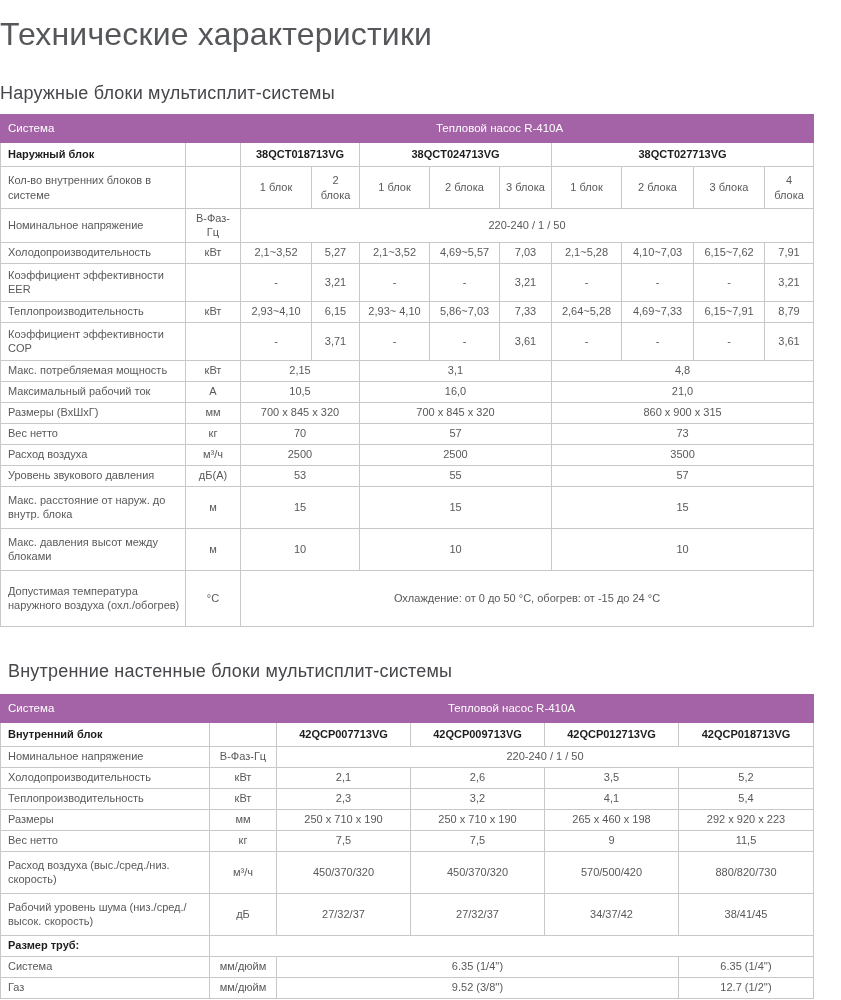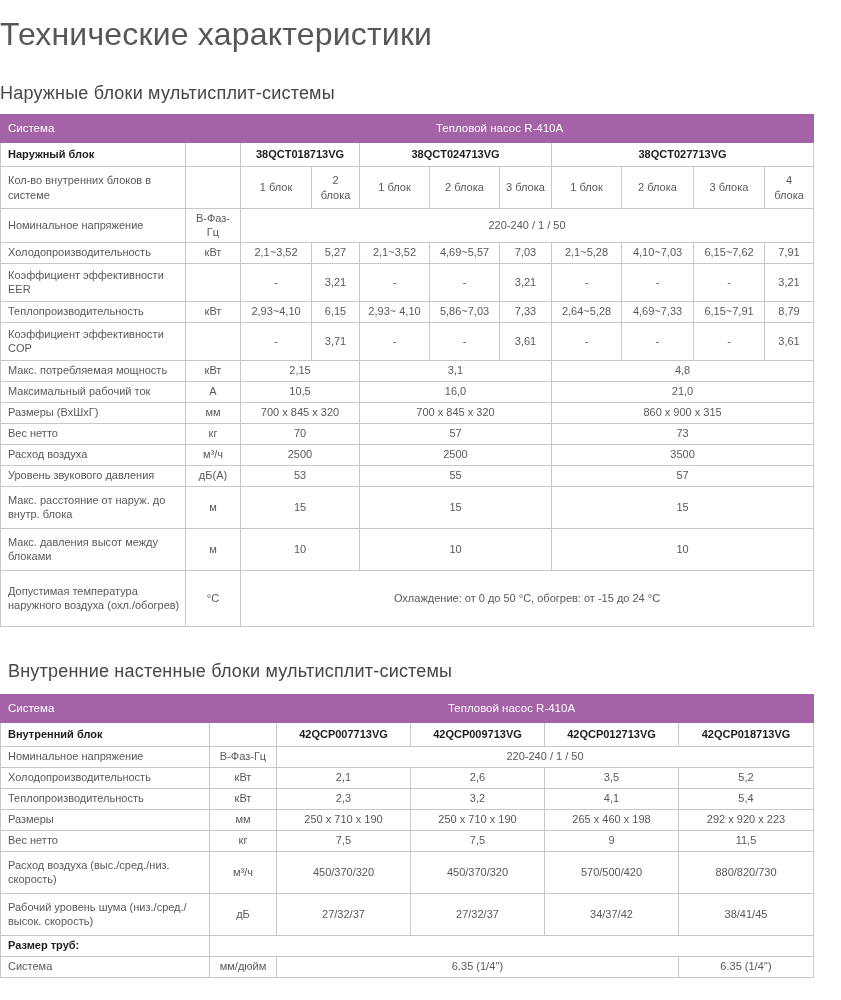--- a/index.html
+++ b/index.html
@@ -278,16 +278,22 @@
       <tr>
         <td class="label bold-label">Размер труб:</td>
         <td colspan="5"></td>
       </tr>
       <tr>
         <td class="label">Система</td>
         <td>мм/дюйм</td>
         <td colspan="3">6.35 (1/4'')</td>
         <td>6.35 (1/4'')</td>
       </tr>
+      <tr>
+        <td class="label">Газ</td>
+        <td>мм/дюйм</td>
+        <td colspan="3">9.52 (3/8'')</td>
+        <td>12.7 (1/2'')</td>
+      </tr>
     </tbody>
   </table>
 
 </div>
 
 </body></html>

